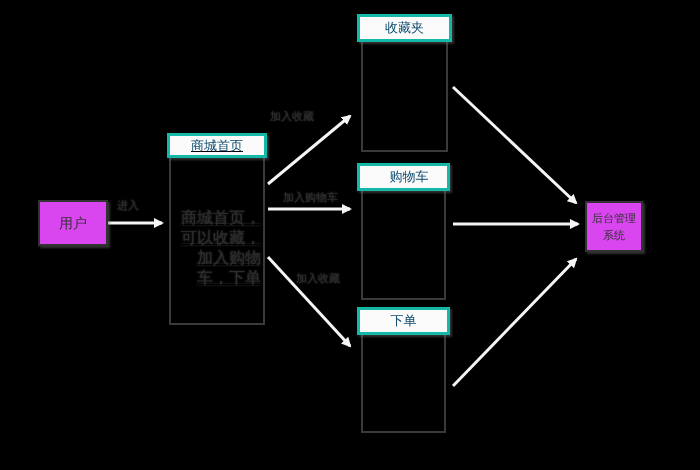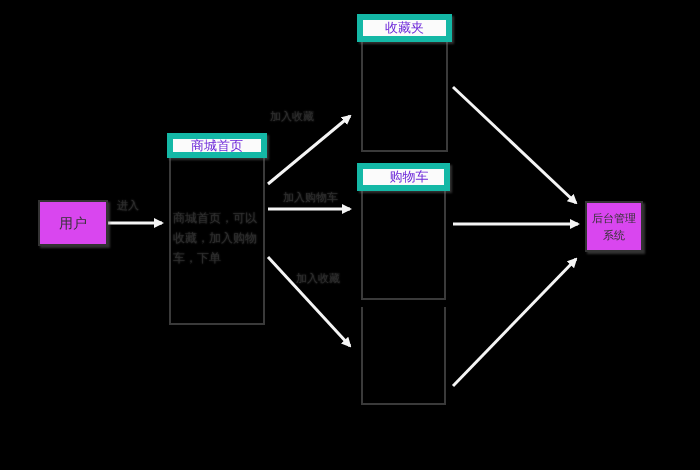--- a/index.html
+++ b/index.html
@@ -36,60 +36,60 @@
     box-shadow: 2px 2px 2px rgba(110,110,110,0.45);
   }
   
   .container-node {
     position: absolute;
     box-sizing: border-box;
   }
   .container-node .title {
     box-sizing: border-box;
     background: #fbfbfb;
-    border: 6px solid #14b8a6;
-    color: #6d28d9;
+    border: 3px solid #14b8a6;
+    color: #0c4a6e;
     font-size: 13px;
     text-align: center;
     display: flex;
     align-items: center;
     justify-content: center;
     box-shadow: 2px 2px 2px rgba(110,110,110,0.45);
     position: relative;
     z-index: 2;
   }
   .container-node .cbody {
     box-sizing: border-box;
     margin: 0 auto;
     background: #000;
     border: 2px solid #3a3a3a;
     border-top: none;
     position: relative;
     z-index: 1;
   }
   .mall-body-text {
     padding: 50px 2px 0 2px;
-    font-size: 12px;
+    font-size: 16px;
     line-height: 20px;
     color: #2d2d2d;
-    text-align: left;
+    text-align: right;
     text-shadow: 0 0 2px rgba(150,150,150,0.4);
   }
   .edge-label {
     position: absolute;
     font-size: 11px;
     color: #2d2d2d;
     text-shadow: 0 0 2px rgba(150,150,150,0.4);
     white-space: nowrap;
   }
   
   #node-user      { left: 38px;  top: 200px; width: 70px; height: 46px; }
   #node-backend   { left: 585px; top: 201px; width: 58px; height: 51px; font-size: 11px; }
 
-  #node-mall      { left: 167px; top: 133px; width: 100px; }
+  #node-mall      { left: 167px; top: 133px; width: 100px; text-decoration: underline; }
   #node-mall .title { height: 25px; }
   #node-mall .cbody { width: 96px; height: 167px; }
 
   #node-favorites { left: 357px; top: 14px;  width: 95px; }
   #node-favorites .title { height: 28px; }
   #node-favorites .cbody { width: 87px; height: 110px; }
 
   #node-cart      { left: 357px; top: 163px; width: 93px; }
   #node-cart .title { height: 28px; padding-left: 11px; }
   #node-cart .cbody { width: 85px; height: 109px; }
@@ -144,20 +144,23 @@
   </div>
 
   <div class="container-node" id="node-cart">
     <div class="title">
       <span>购物车</span>
     </div>
     <div class="cbody"></div>
   </div>
 
   <div class="container-node" id="node-order">
+    <div class="title">
+      <span>下单</span>
+    </div>
     <div class="cbody"></div>
   </div>
 
   <div class="box" id="node-backend">
     <span>
       <span>后台管理</span><br>
       <span>系统</span>
     </span>
   </div>
 

